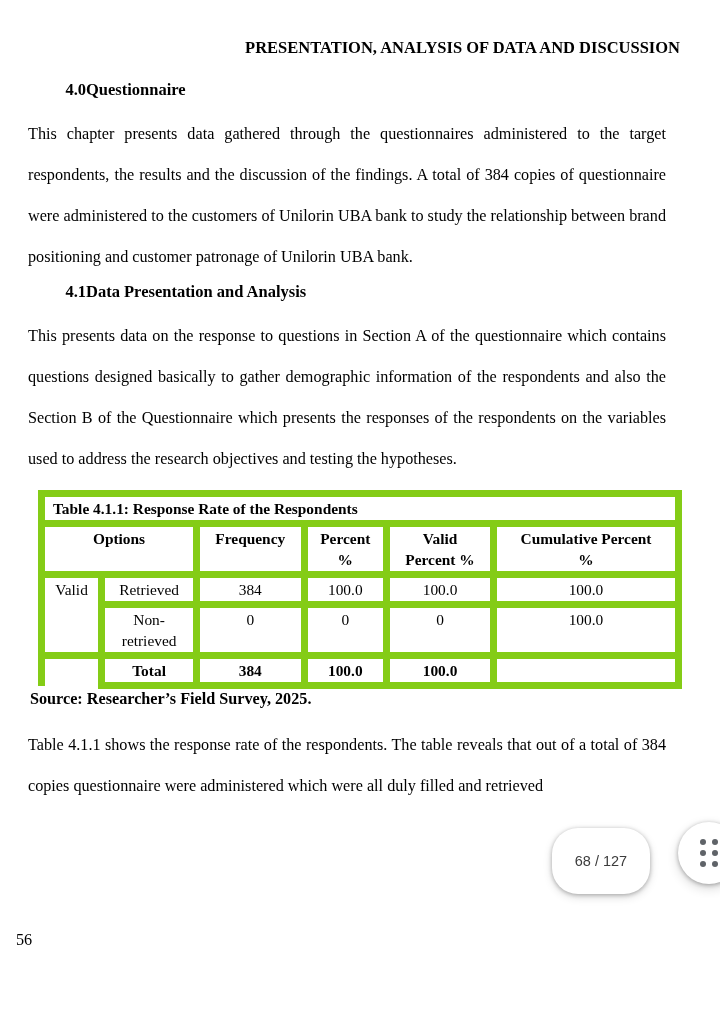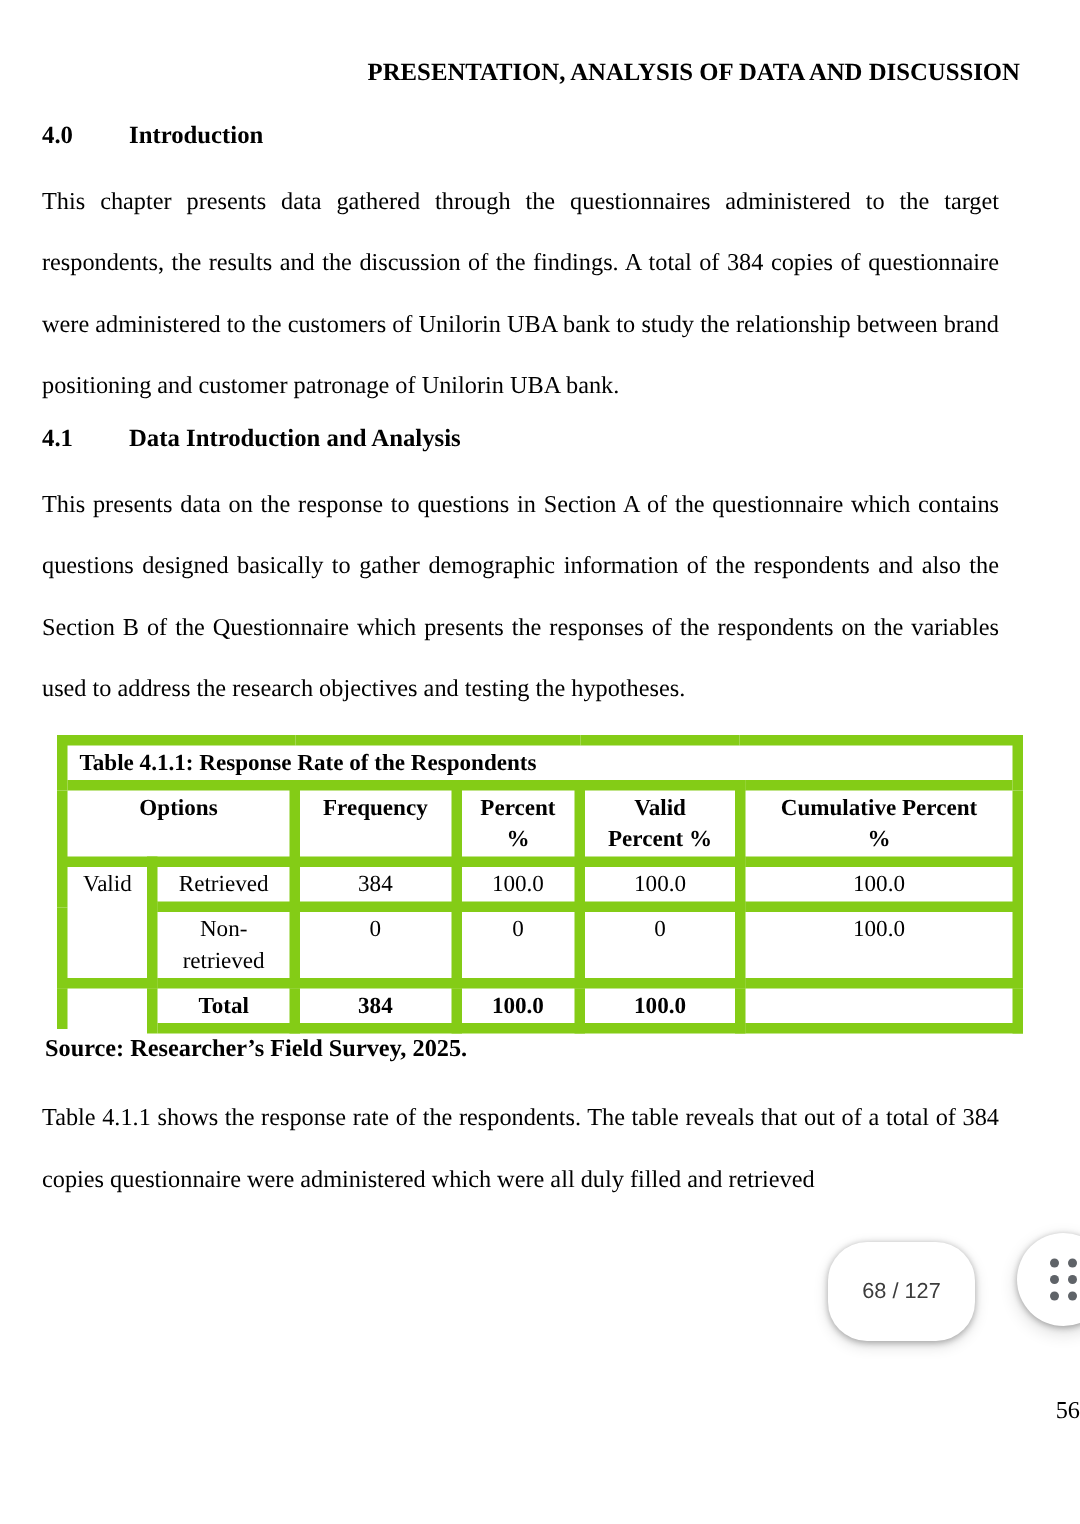--- a/index.html
+++ b/index.html
@@ -38,20 +38,21 @@
   .section-head {
     display: flex;
     align-items: baseline;
     font-weight: bold;
     font-size: 16.5px;
     margin: 0 0 14px 0;
   }
   .section-head .num {
     width: 58px;
     flex: none;
+    text-align: right;
   }
   .section-head.indent2 .num { width: 58px; }
   p.body {
     font-size: 16.2px;
     line-height: 41px;
     text-align: justify;
     text-justify: inter-word;
     margin: 0 14px 4px 0;
   }
   p.body.last { margin-bottom: 10px; }
@@ -82,24 +83,24 @@
   .src {
     font-weight: bold;
     font-size: 16.2px;
     margin: 1px 0 16px 2px;
   }
   .tail {
     position: relative;
   }
   .page-number {
     position: absolute;
-    left: 0;
+    left: 16px;
     right: 0;
     bottom: 66px;
-    text-align: right;
+    text-align: left;
     font-size: 16.2px;
   }
 
   
   .page-pill {
     position: absolute;
     left: 552px;
     top: 828px;
     width: 98px;
     height: 66px;
@@ -148,28 +149,28 @@
 <body>
 
 <div class="page">
 
   <div class="content">
 
     <div class="doc-subtitle">PRESENTATION, ANALYSIS OF DATA AND DISCUSSION</div>
 
     <div class="section-head">
       <span class="num">4.0</span>
-      <span>Introduction</span>
+      <span>Questionnaire</span>
     </div>
 
     <p class="body">This chapter presents data gathered through the questionnaires administered to the target respondents, the results and the discussion of the findings. A total of 384 copies of questionnaire were administered to the customers of Unilorin UBA bank to study the relationship between brand positioning and customer patronage of Unilorin UBA bank.</p>
 
     <div class="section-head indent2">
       <span class="num">4.1</span>
-      <span>Data Introduction and Analysis</span>
+      <span>Data Presentation and Analysis</span>
     </div>
 
     <p class="body last">This presents data on the response to questions in Section A of the questionnaire which contains questions designed basically to gather demographic information of the respondents and also the Section B of the Questionnaire which presents the responses of the respondents on the variables used to address the research objectives and testing the hypotheses.</p>
 
     <table class="rate">
       <tbody>
         <tr>
           <td class="tbl-caption" colspan="6">Table 4.1.1: Response Rate of the Respondents</td>
         </tr>
         <tr>

